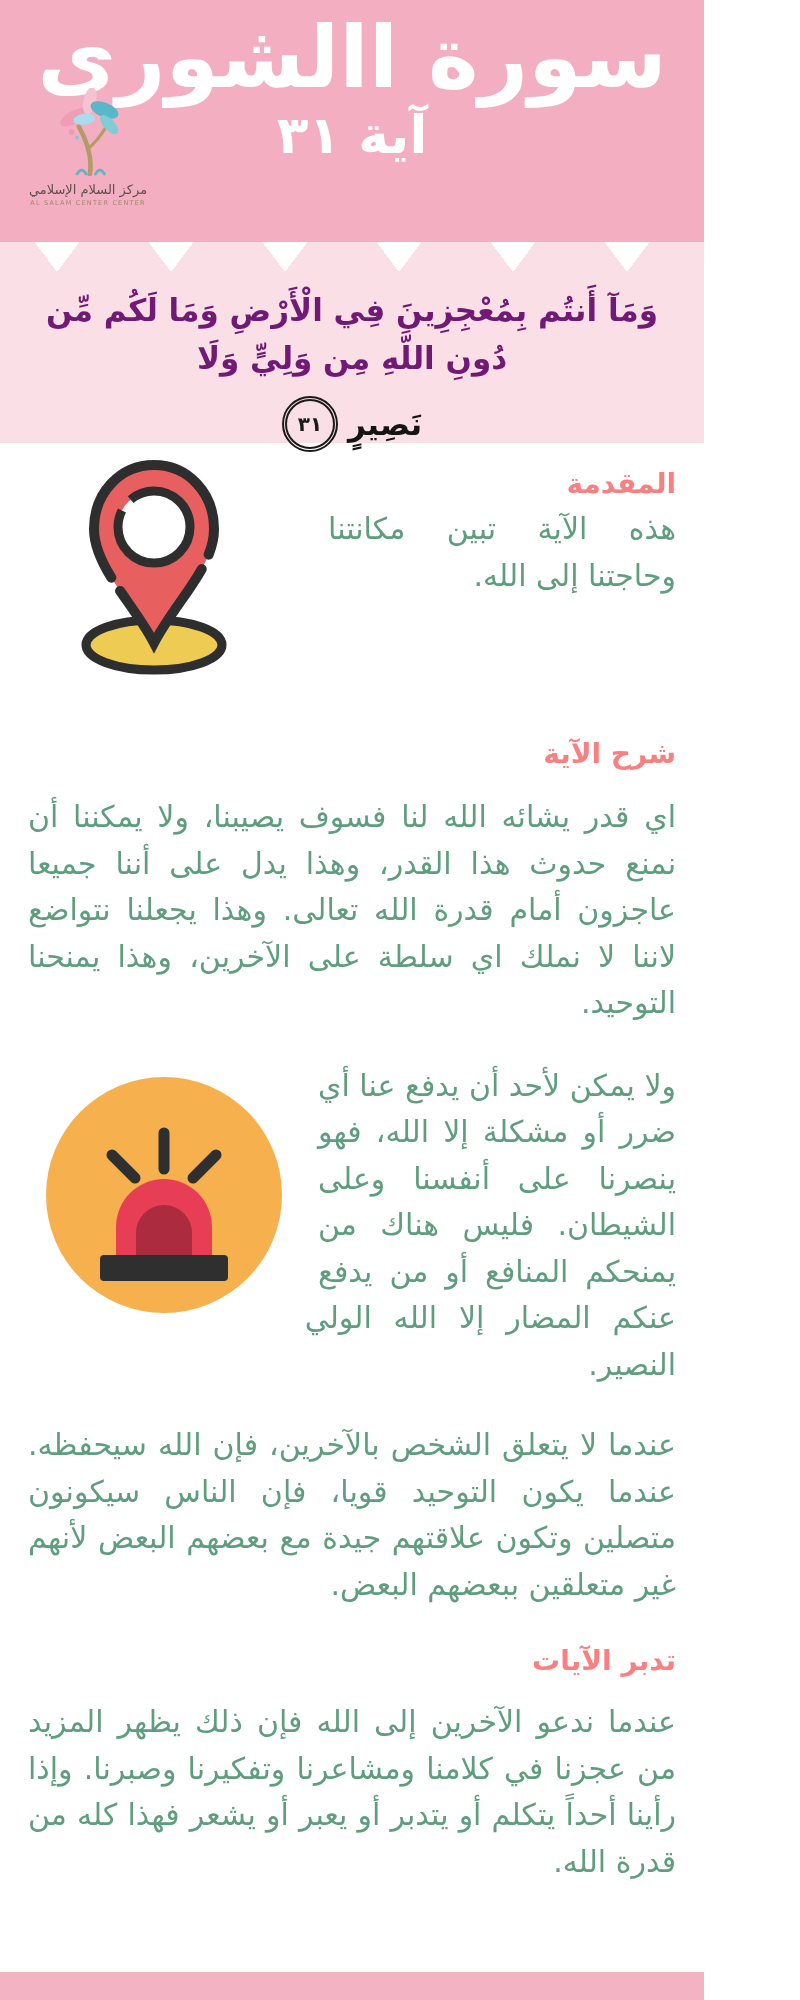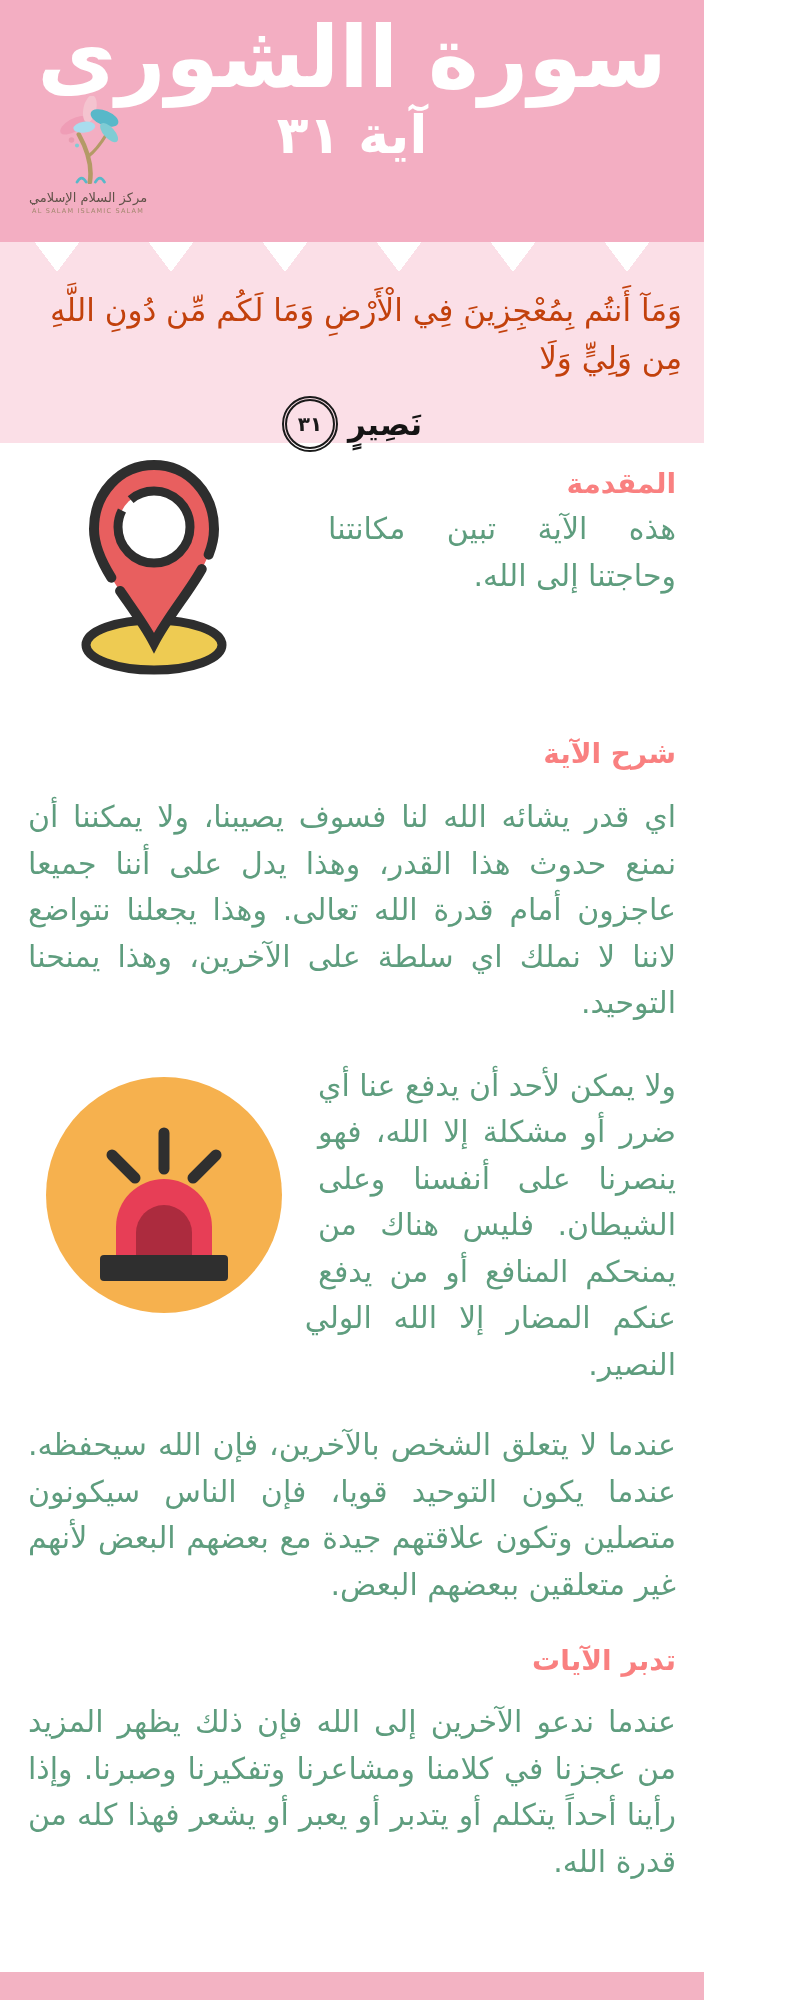--- a/index.html
+++ b/index.html
@@ -3,30 +3,30 @@
 <meta charset="utf-8">
 <style>
   html,body{margin:0;padding:0;}
   body{width:800px;font-family:"DejaVu Sans",sans-serif;background:#ffffff;}
   .page{width:704px;height:2000px;position:relative;overflow:hidden;display:flex;flex-direction:column;background:#ffffff;direction:rtl;}
 
   
   .header{flex:none;height:242px;background:#F3AEC2;position:relative;text-align:center;color:#ffffff;}
   .title{font-size:86px;font-weight:bold;line-height:1.2;padding-top:6px;letter-spacing:1px;}
   .subtitle{font-size:52px;font-weight:bold;margin-top:-4px;}
-  .logo{position:absolute;left:28px;top:96px;width:120px;direction:rtl;}
+  .logo{position:absolute;left:28px;top:88px;width:120px;direction:rtl;}
   .logo-ar{font-size:13px;color:#5F5148;margin-top:2px;white-space:nowrap;}
   .logo-en{font-size:6.5px;color:#A1876D;letter-spacing:1.2px;direction:ltr;margin-top:2px;white-space:nowrap;}
 
   
   .verse-band{flex:none;height:201px;background:#FBDFE7;position:relative;padding:0;}
   .bunting{position:absolute;top:0;left:0;right:0;height:30px;
     background-image:conic-gradient(from 323deg at 50% 100%, #ffffff 0deg 74deg, rgba(255,255,255,0) 74deg 360deg);
     background-size:114px 30px;background-repeat:repeat-x;}
-  .verse-line1{margin-top:44px;padding:0 22px;font-size:31px;color:#c2410c;font-weight:normal;line-height:1.55;}
+  .verse-line1{margin-top:44px;padding:0 22px;text-align:center;font-size:31px;color:#701a75;font-weight:bold;line-height:1.55;}
   .verse-line2{text-align:center;font-size:31px;color:#141414;font-weight:bold;margin-top:14px;display:flex;align-items:center;justify-content:center;gap:10px;}
   .medallion{display:inline-flex;align-items:center;justify-content:center;width:46px;height:46px;border:5px double #1a1a1a;border-radius:50%;font-size:20px;font-weight:bold;color:#1a1a1a;background:transparent;}
 
   
   main{flex:1;padding:0 28px;overflow:hidden;}
   .section-heading{color:#F98080;font-size:28px;font-weight:bold;text-align:right;margin:0;}
   .body-text{color:#5E9D7E;font-size:30px;line-height:1.55;text-align:justify;text-justify:inter-word;margin:0;}
 
   .intro{position:relative;min-height:252px;padding-top:24px;}
   .pin-icon-wrap{position:absolute;left:46px;top:10px;}
@@ -63,21 +63,21 @@
           <ellipse cx="58" cy="24" rx="16" ry="8" fill="#58B8C9" transform="rotate(22 58 24)"></ellipse>
           <ellipse cx="63" cy="40" rx="13" ry="6" fill="#7FCCD4" transform="rotate(48 63 40)"></ellipse>
           <ellipse cx="36" cy="34" rx="12" ry="6" fill="#A9DCEE" transform="rotate(-8 36 34)"></ellipse>
           <circle cx="22" cy="48" r="3" fill="#E89CB0"></circle>
           <circle cx="28" cy="54" r="2.2" fill="#7FCCD4"></circle>
           <path d="M28 94 q5 -9 10 0" stroke="#58B8C9" stroke-width="3" fill="none" stroke-linecap="round"></path>
           <path d="M48 94 q5 -9 10 0" stroke="#58B8C9" stroke-width="3" fill="none" stroke-linecap="round"></path>
         </g>
       </svg>
       <div class="logo-ar">مركز السلام الإسلامي</div>
-      <div class="logo-en">AL SALAM ISLAMIC SALAM</div>
+      <div class="logo-en">AL SALAM CENTER CENTER</div>
     </div>
   </header>
 
   <section class="verse-band">
     <div class="bunting"></div>
     <div class="verse-line1">وَمَآ أَنتُم بِمُعْجِزِينَ فِي الْأَرْضِ وَمَا لَكُم مِّن دُونِ اللَّهِ مِن وَلِيٍّ وَلَا</div>
     <div class="verse-line2">
       <span>نَصِيرٍ</span>
       <span class="medallion">
           <span>٣١</span>

